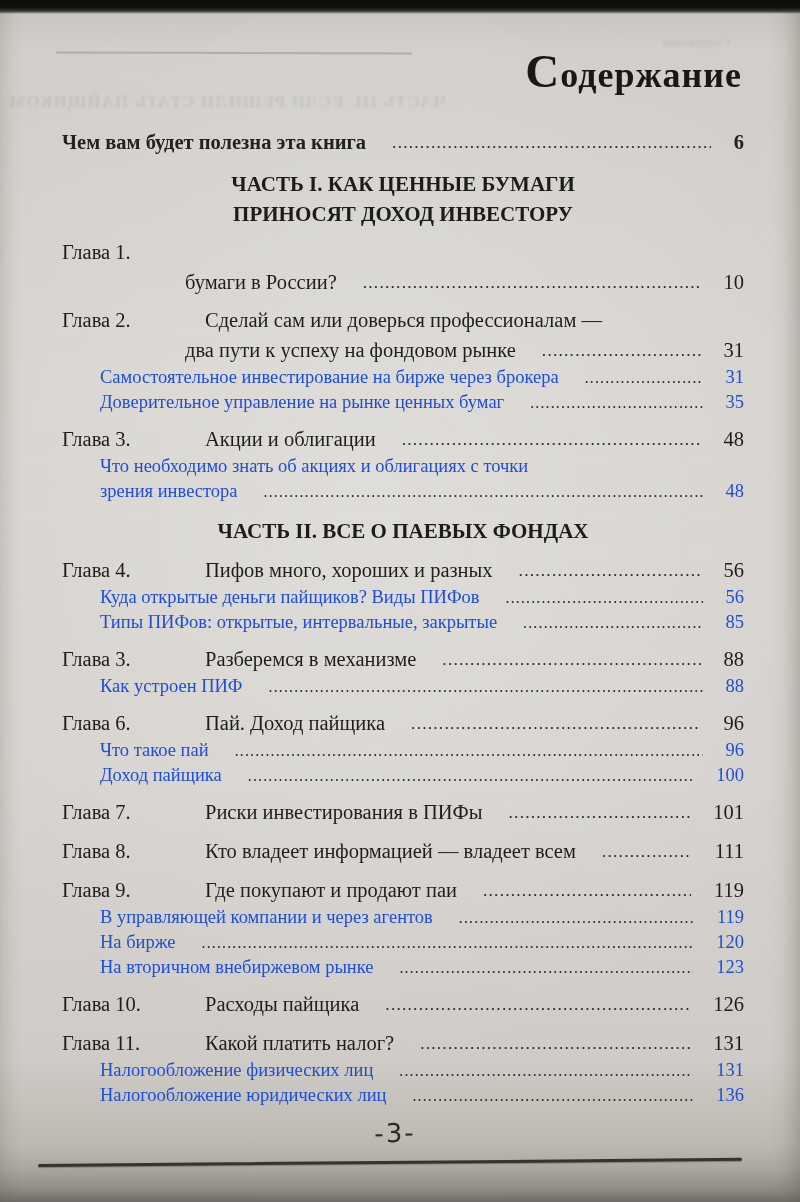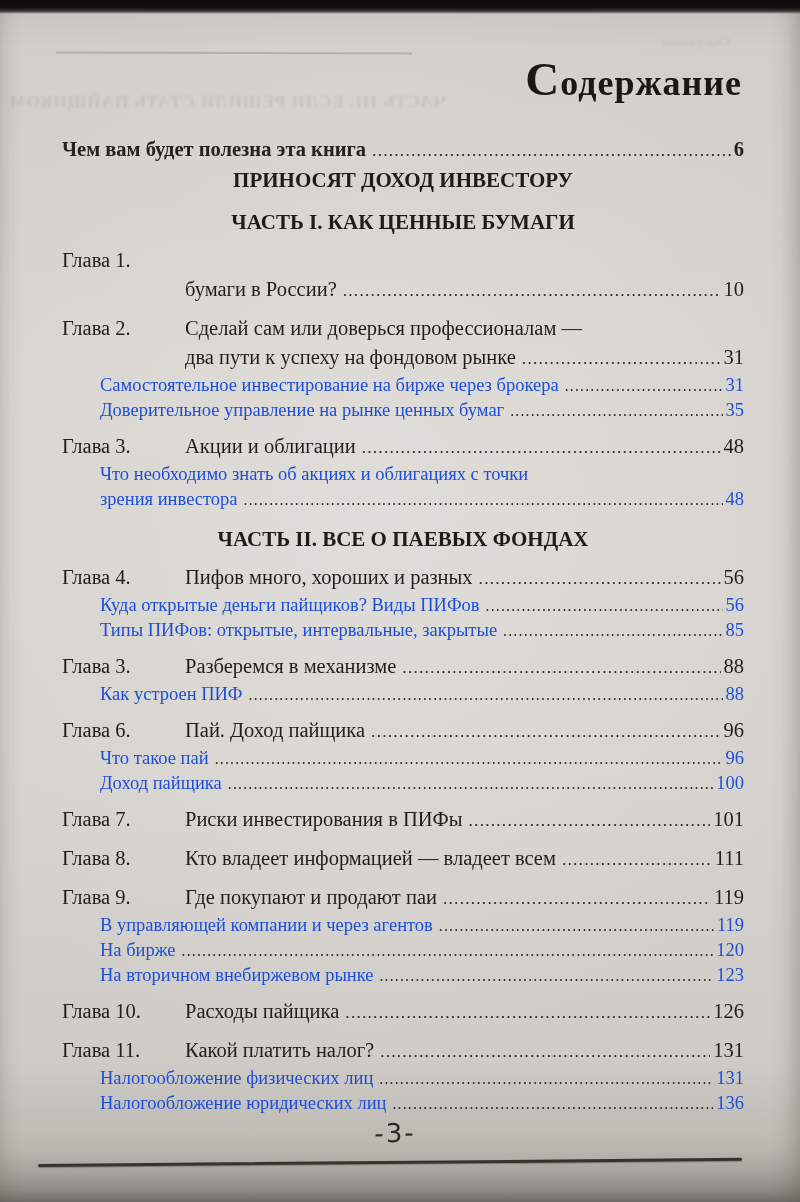--- a/index.html
+++ b/index.html
@@ -22,30 +22,30 @@
     position:absolute;top:0;left:0;right:0;height:14px;
     background:linear-gradient(180deg,#0b0b0a 0%,#121110 55%,#3c3a35 80%,rgba(90,87,80,0) 100%);
   }
 
   
   .ghost{position:absolute;color:#55524a;pointer-events:none;filter:blur(1px);}
   .ghost-rule{position:absolute;top:52px;left:56px;width:356px;height:2px;background:rgba(60,57,50,.22);transform:rotate(.15deg);}
   .ghost-title{top:34px;right:70px;font-size:13px;opacity:.14;transform:scaleX(-1);}
   .ghost-part{top:92px;left:66px;width:380px;text-align:center;font-weight:700;font-size:17px;opacity:.12;transform:scaleX(-1);letter-spacing:1px;white-space:nowrap;}
 
-  .content{position:absolute;left:62px;right:56px;top:28px;color:#23221d;}
+  .content{position:absolute;left:62px;right:56px;top:20px;color:#23221d;}
 
   h1.title{
     margin:26px 2px 0 0;text-align:right;
     font-size:36px;line-height:50px;font-weight:700;color:#191813;
     letter-spacing:1px;
   }
   h1.title::first-letter{font-size:47px;}
 
-  .row{display:flex;align-items:flex-start;}
+  .row{display:flex;align-items:center;gap:20px;}
   .txt{flex:none;max-width:100%;}
   .intro{font-weight:700;font-size:20.5px;line-height:30px;margin-top:26px;}
   .part,.part-cont{display:block;text-align:center;font-weight:700;font-size:21px;line-height:30px;color:#1d1c17;}
   .part{margin-top:12px;}
   .chapter,.chapter-cont{font-weight:400;font-size:20.5px;line-height:29px;color:#1f1e19;}
   .chapter{margin-top:9px;}
   .chapter .chlabel{flex:none;width:123px;}
   .chapter-cont{padding-left:123px;}
   .sub,.sub-cont{font-size:18.5px;line-height:25px;font-weight:400;padding-left:38px;color:#1d4ed8;}
   .dots{flex:1 1 auto;overflow:hidden;white-space:nowrap;margin:0 3px 0 6px;min-width:10px;}
@@ -77,22 +77,22 @@
 <div class="ghost ghost-part">ЧАСТЬ III. ЕСЛИ РЕШИЛИ СТАТЬ ПАЙЩИКОМ</div>
 
 <div class="content">
   <h1 class="title">Содержание</h1>
   <div>
       <div class="row intro">
         <span class="txt">Чем вам будет полезна эта книга</span>
         <span class="dots"></span>
         <span class="pagenum">6</span>
       </div>
+      <div class="row part"><span class="txt">ЧАСТЬ I. КАК ЦЕННЫЕ БУМАГИ</span></div>
       <div class="row part-cont"><span class="txt">ПРИНОСЯТ ДОХОД ИНВЕСТОРУ</span></div>
-      <div class="row part"><span class="txt">ЧАСТЬ I. КАК ЦЕННЫЕ БУМАГИ</span></div>
       <div class="row chapter">
         <span class="chlabel">Глава 1.</span>
       </div>
       <div class="row chapter-cont">
         <span class="txt">бумаги в России?</span>
         <span class="dots"></span>
         <span class="pagenum">10</span>
       </div>
       <div class="row chapter">
         <span class="chlabel">Глава 2.</span>

